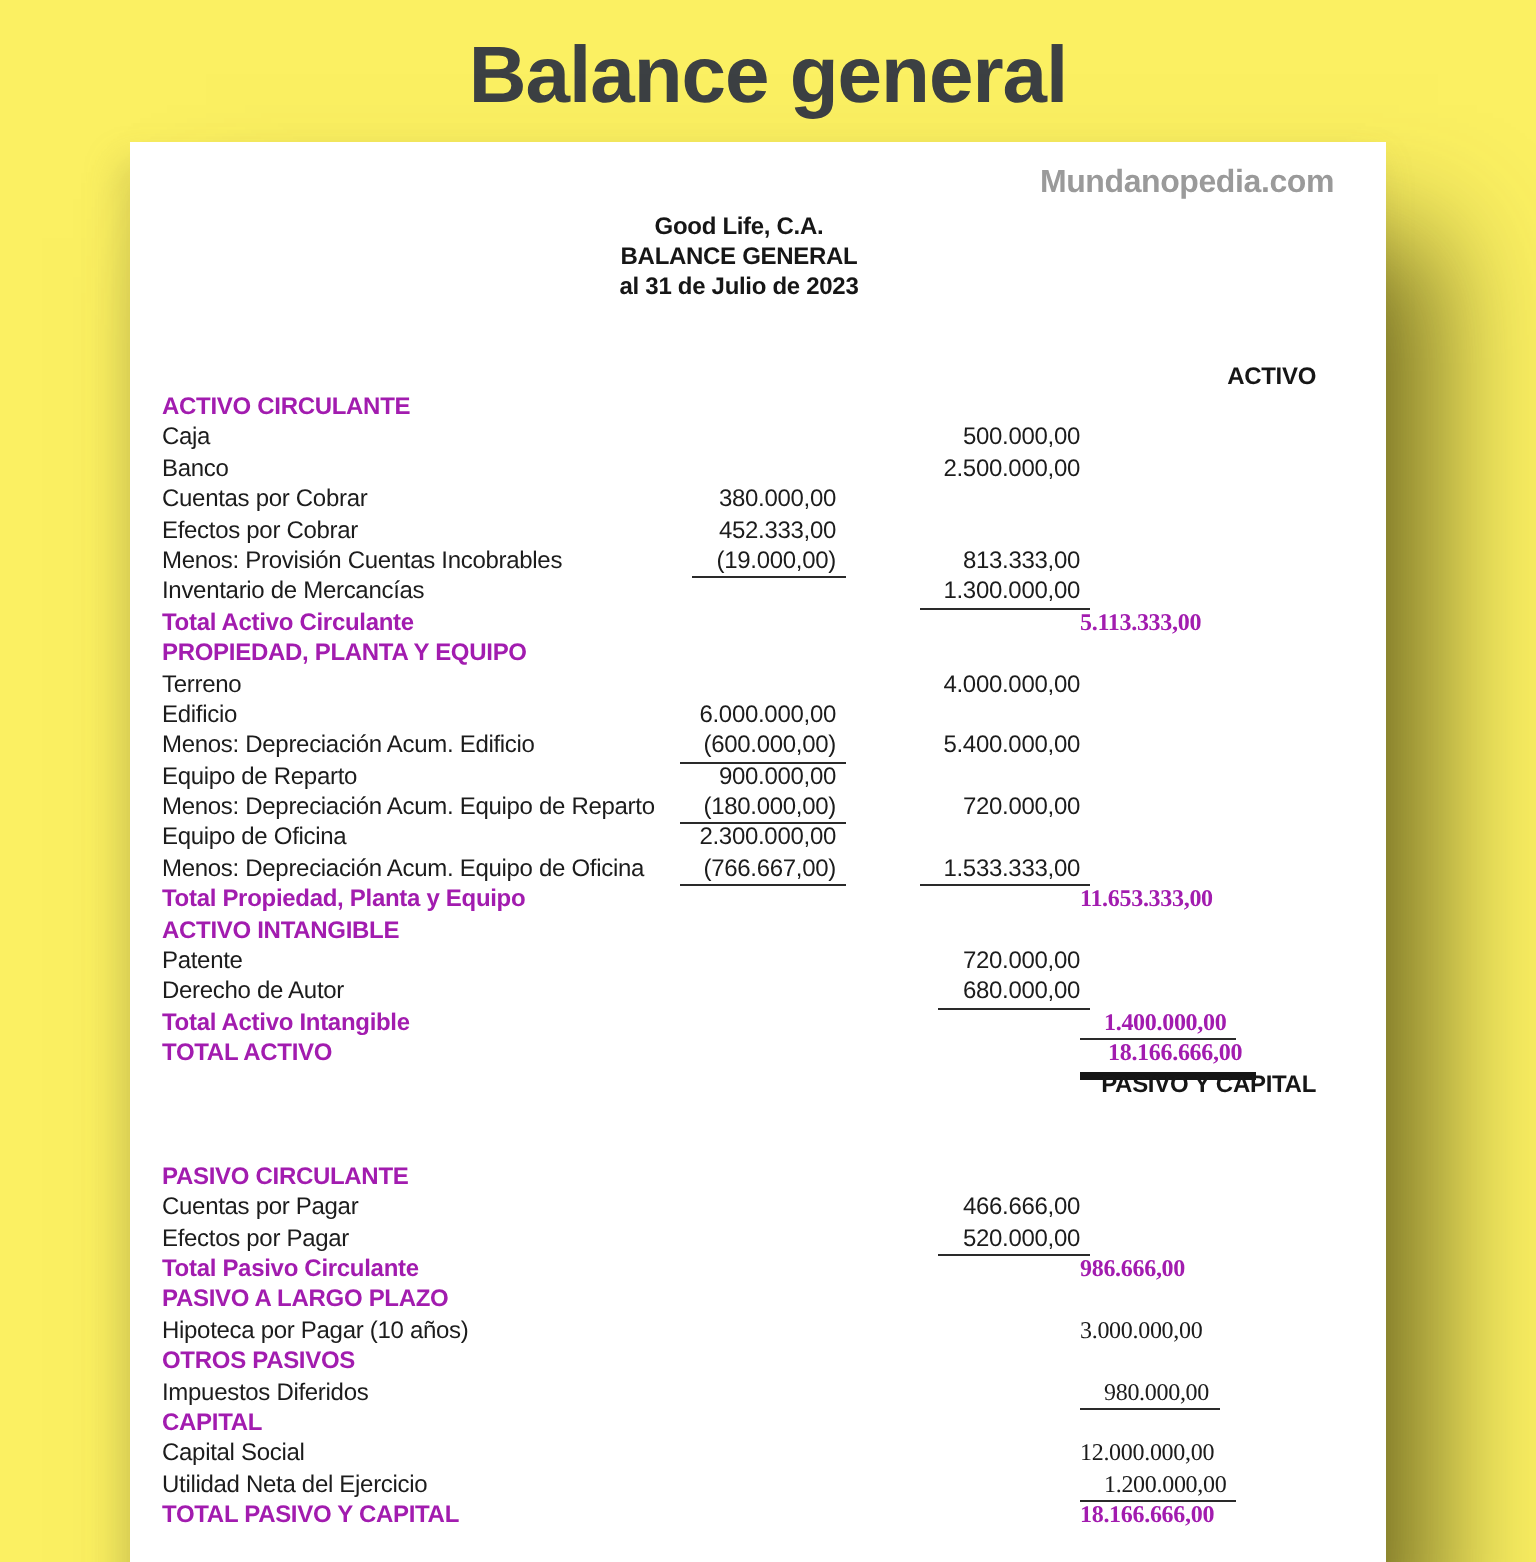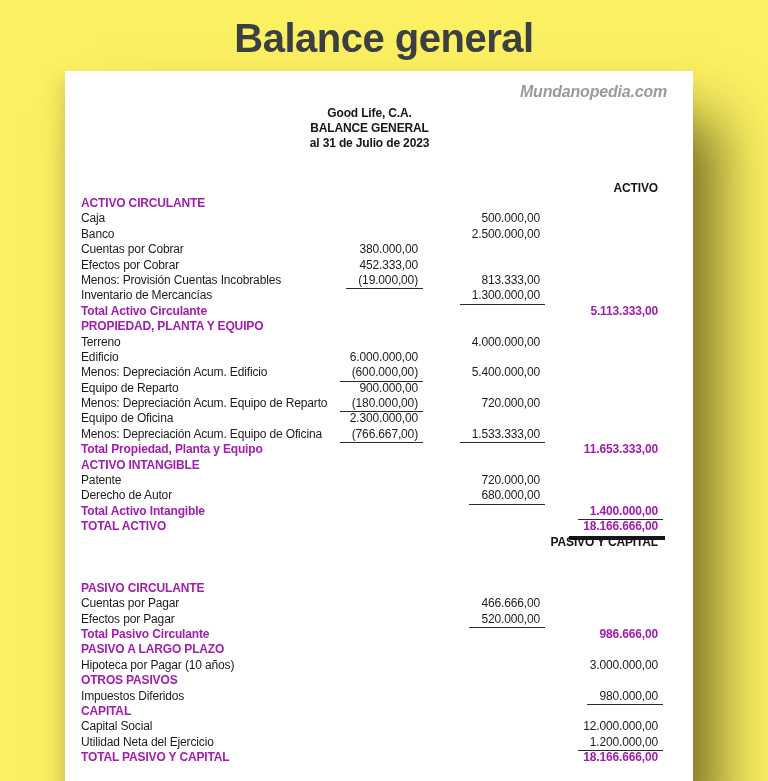--- a/index.html
+++ b/index.html
@@ -25,21 +25,20 @@
     box-shadow: 32px 42px 55px -6px rgba(82,78,20,0.78),
                 -5px 10px 16px rgba(170,160,70,0.35);
   }
   .watermark {
     position:absolute;
     top:12px; right:26px;
     font-size:16px;
     font-weight:600;
     color:#9a9a9a;
     letter-spacing:-0.2px;
-    font-style:italic;
   }
   .content {
     position:absolute;
     left:0; top:0; right:0;
     padding:35px 35px 0 16px;
     font-size:12px;
     line-height:15.2px;
     color:#1c1c1c;
     letter-spacing:-0.15px;
   }
@@ -56,21 +55,21 @@
     align-items:baseline;
   }
   .r.center {
     justify-content:flex-end;
     font-weight:bold;
     color:#161616;
   }
   .lbl { flex:1; min-width:0; white-space:nowrap; overflow:visible; }
   .c1 { width:100px; text-align:right; white-space:nowrap; }
   .c2 { width:122px; text-align:right; white-space:nowrap; }
-  .c3 { width:118px; text-align:right; white-space:nowrap; }
+  .c3 { width:118px; white-space:nowrap;font-family:Liberation Serif, serif; }
   .b  { font-weight:bold; color:#a21caf; }
   .val { display:inline-block; }
   .val.u {
     border-bottom:1.5px solid #2a2a2a;
     padding:0 5px 0 12px;
     margin-right:-5px;
   }
   .val.thick {
     border-bottom:4px solid #151515;
     padding:0 7px 2px 14px;

